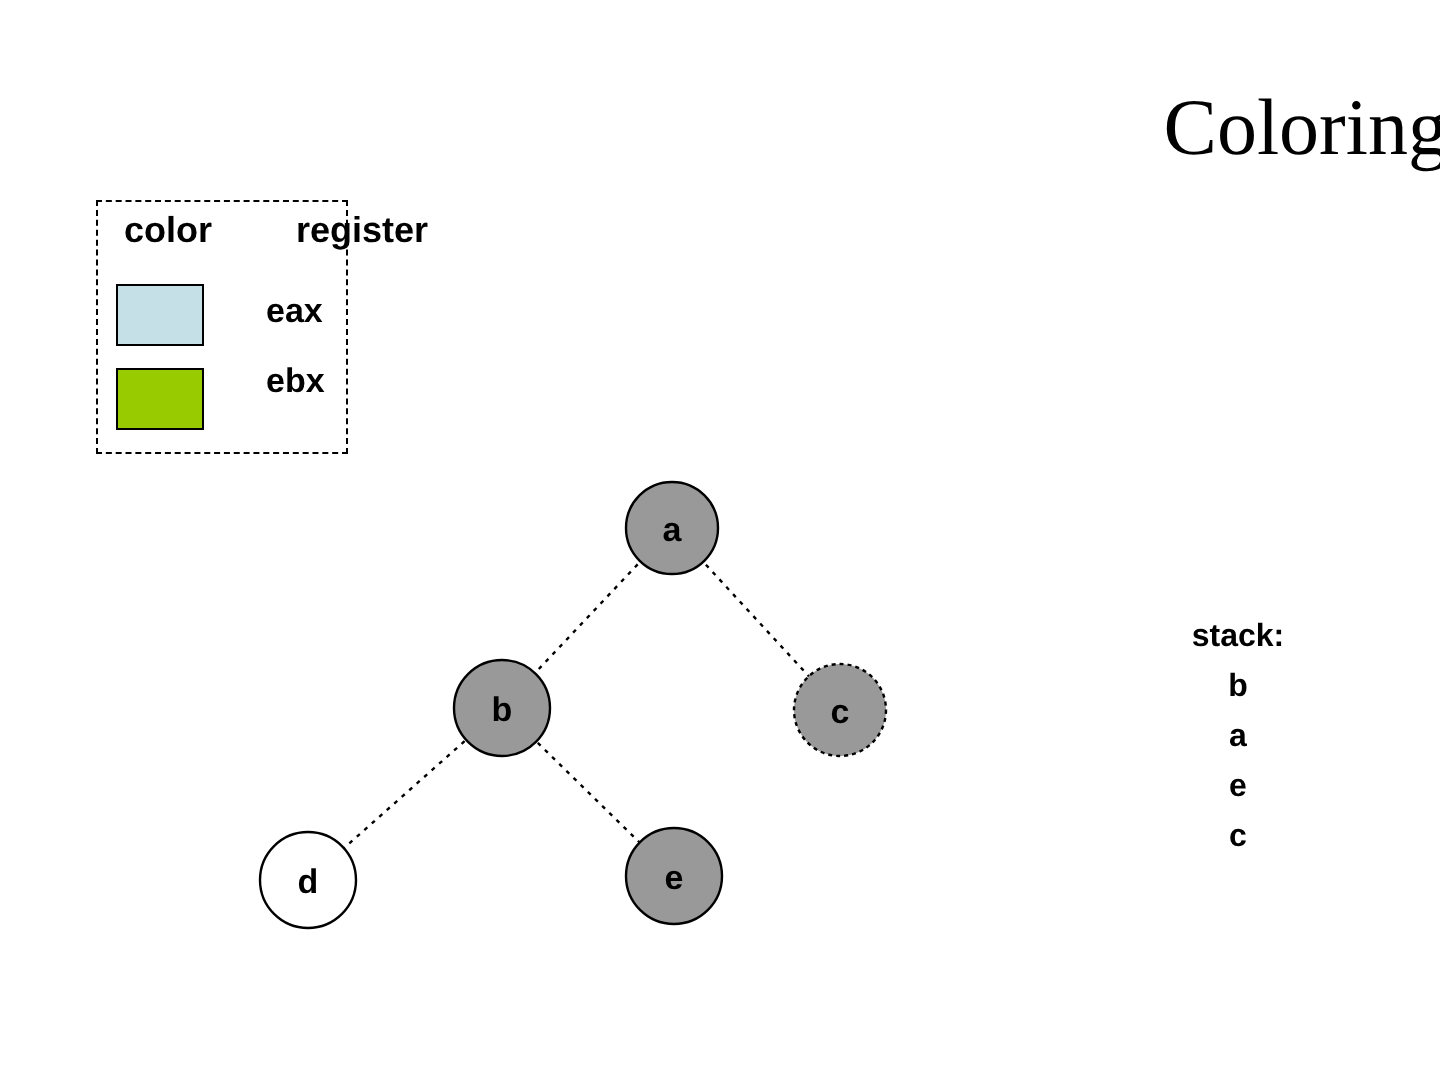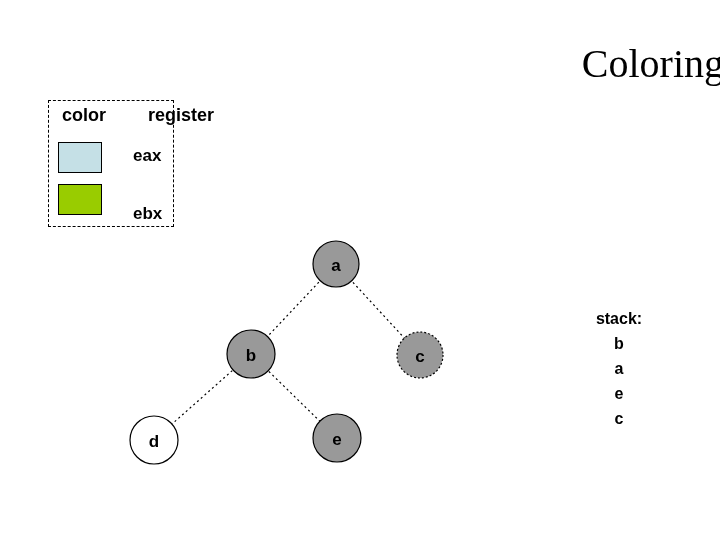--- a/index.html
+++ b/index.html
@@ -40,21 +40,21 @@
   .swatch {
     position: absolute;
     width: 42px;
     height: 29px;
     border: 1px solid #000;
   }
   .sw-eax { left: 9px; top: 41px; }
   .sw-ebx { left: 9px; top: 83px; }
   .reg-label { position: absolute; font-size: 17px; }
   .reg-eax { left: 84px; top: 45px; }
-  .reg-ebx { left: 84px; top: 103px; }
+  .reg-ebx { left: 84px; top: 80px; }
   .tree-svg { position: absolute; left: 0; top: 0; }
   .tree-node-label {
     font-family: "Liberation Sans", sans-serif;
     font-size: 17px;
     font-weight: bold;
     fill: #000;
   }
   .stack {
     position: absolute;
     left: 595px;

